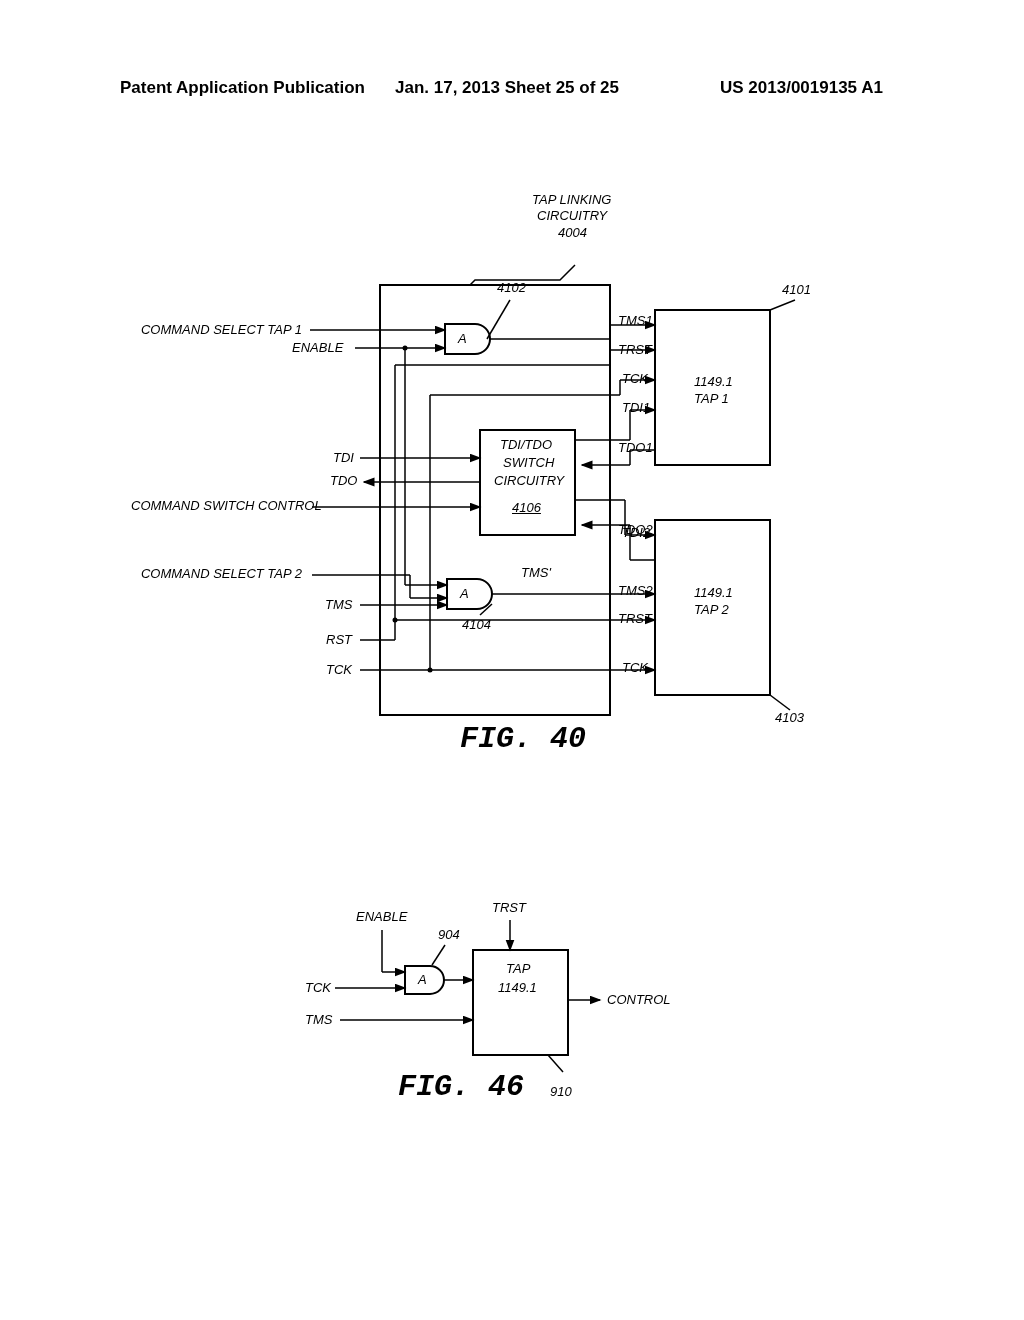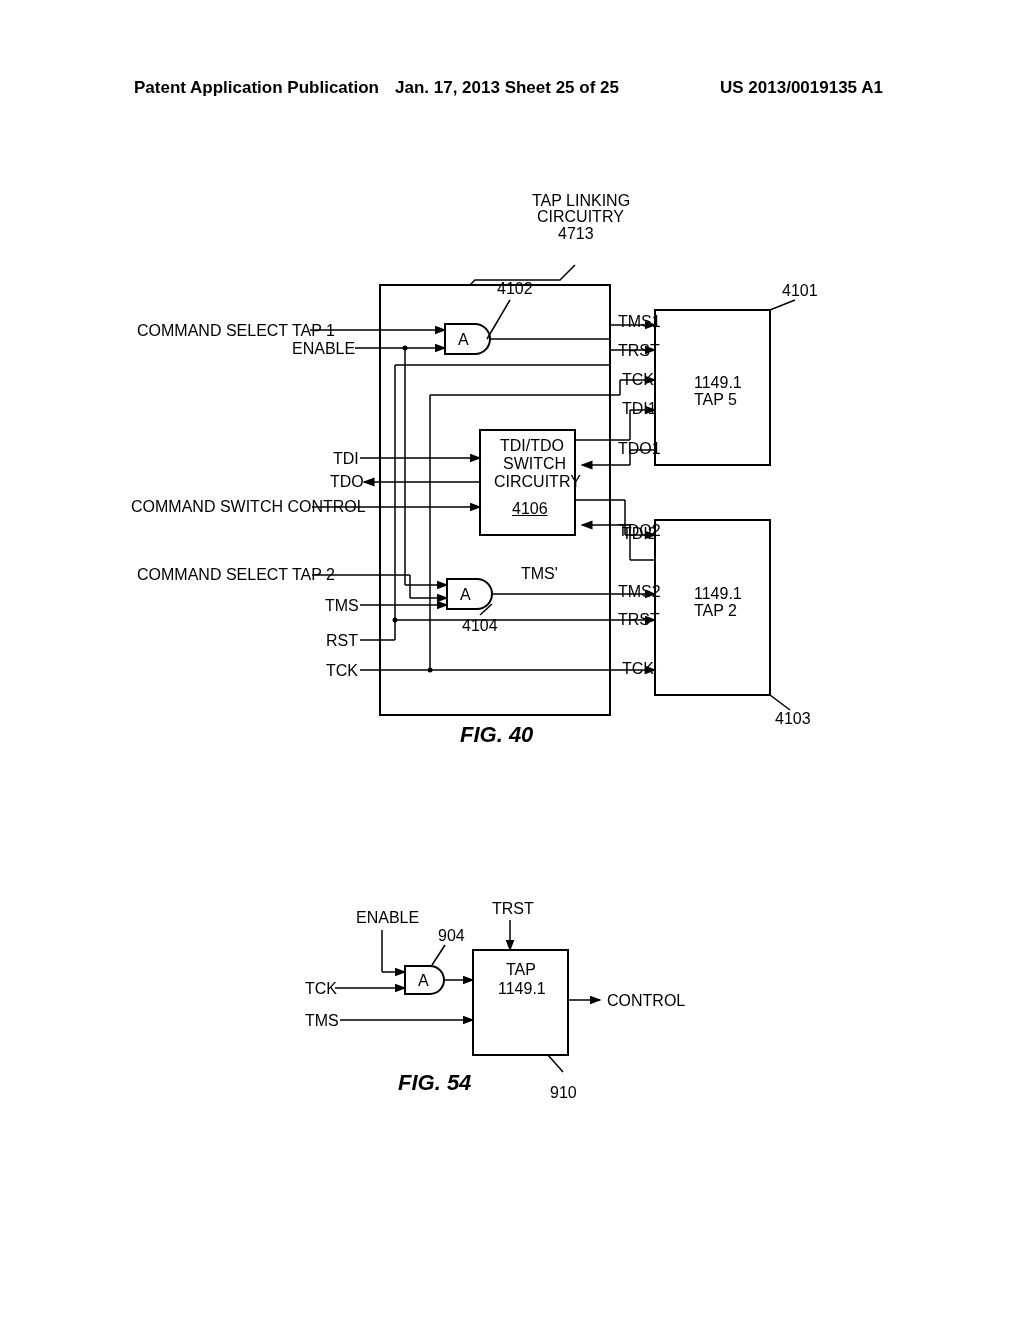--- a/index.html
+++ b/index.html
@@ -14,40 +14,41 @@
     .header {
       position: absolute;
       top: 78px;
       left: 0;
       width: 1024px;
       font-size: 17px;
       font-weight: bold;
     }
     .header-left {
       position: absolute;
-      left: 134px;
+      left: 120px;
     }
     .header-mid {
       position: absolute;
       left: 395px;
     }
     .header-right {
       position: absolute;
       left: 720px;
     }
     .label {
       position: absolute;
-      font-size: 16px;
+      font-size: 13px;
       color: #000;
       white-space: nowrap;
+      font-style: italic;
     }
     .fig-caption {
       font-style: italic;
-      font-family: Liberation Sans, sans-serif;
-      font-size: 22px;
+      font-family: Liberation Mono, monospace;
+      font-size: 30px;
       font-weight: bold;
     }
     svg {
       position: absolute;
     }
     .and-gate {
       stroke: black;
       stroke-width: 2;
       fill: none;
     }
@@ -169,37 +170,37 @@
   <line x1="625" y1="500" x2="625" y2="535" stroke="black" stroke-width="1.5"></line>
   <line x1="625" y1="535" x2="655" y2="535" class="arrow" marker-end="url(#arrow)"></line>
 
   <line x1="655" y1="560" x2="630" y2="560" stroke="black" stroke-width="1.5"></line>
   <line x1="630" y1="560" x2="630" y2="525" stroke="black" stroke-width="1.5"></line>
   <line x1="630" y1="525" x2="582" y2="525" class="arrow" marker-end="url(#arrow)"></line>
 </svg>
 
 <div class="label" style="left:532px; top:192px; text-align:center;">TAP LINKING</div>
 <div class="label" style="left:537px; top:208px; text-align:center;">CIRCUITRY</div>
-<div class="label" style="left:558px; top:225px;">4713</div>
+<div class="label" style="left:558px; top:225px;">4004</div>
 
 <div class="label" style="left:497px; top:280px;">4102</div>
 <div class="label" style="left:782px; top:282px;">4101</div>
 
 <div class="label" style="left:137px; top:322px; text-align:right; width:165px;">COMMAND SELECT TAP 1</div>
 <div class="label" style="left:292px; top:340px;">ENABLE</div>
 <div class="label" style="left:458px; top:331px;">A</div>
 
 <div class="label" style="left:618px; top:313px;">TMS1</div>
 <div class="label" style="left:618px; top:342px;">TRST</div>
 <div class="label" style="left:622px; top:371px;">TCK</div>
 <div class="label" style="left:622px; top:400px;">TDI1</div>
 <div class="label" style="left:618px; top:440px;">TDO1</div>
 
 <div class="label" style="left:694px; top:374px;">1149.1</div>
-<div class="label" style="left:694px; top:391px;">TAP 5</div>
+<div class="label" style="left:694px; top:391px;">TAP 1</div>
 
 <div class="label" style="left:333px; top:450px;">TDI</div>
 <div class="label" style="left:330px; top:473px;">TDO</div>
 
 <div class="label" style="left:500px; top:437px;">TDI/TDO</div>
 <div class="label" style="left:503px; top:455px;">SWITCH</div>
 <div class="label" style="left:494px; top:473px;">CIRCUITRY</div>
 <div class="label underline" style="left:512px; top:500px;">4106</div>
 
 <div class="label" style="left:131px; top:498px;">COMMAND SWITCH CONTROL</div>
@@ -258,13 +259,13 @@
 <div class="label" style="left:356px; top:909px;">ENABLE</div>
 <div class="label" style="left:438px; top:927px;">904</div>
 <div class="label" style="left:418px; top:972px;">A</div>
 <div class="label" style="left:305px; top:980px;">TCK</div>
 <div class="label" style="left:305px; top:1012px;">TMS</div>
 <div class="label" style="left:492px; top:900px;">TRST</div>
 <div class="label" style="left:498px; top:980px;">1149.1</div>
 <div class="label" style="left:506px; top:961px;">TAP</div>
 <div class="label" style="left:607px; top:992px;">CONTROL</div>
 <div class="label" style="left:550px; top:1084px;">910</div>
-<div class="label fig-caption" style="left:398px; top:1070px;">FIG. 54</div>
+<div class="label fig-caption" style="left:398px; top:1070px;">FIG. 46</div>
 
 </body></html>

